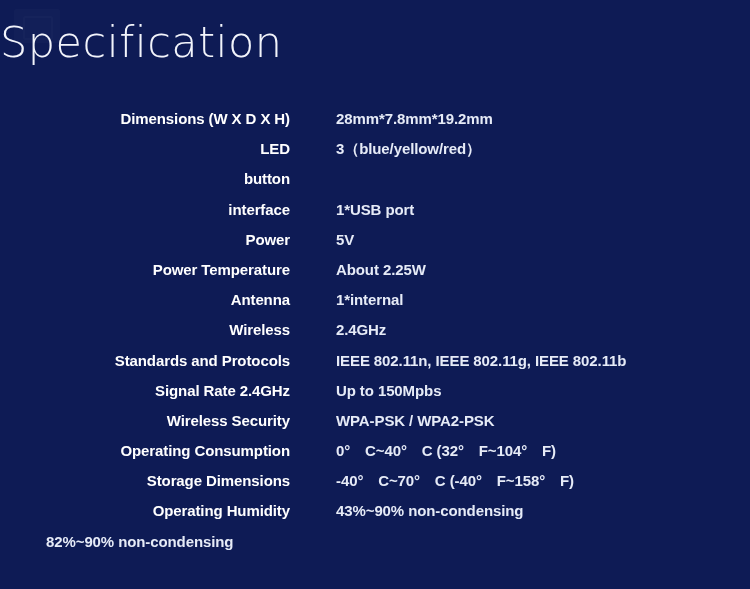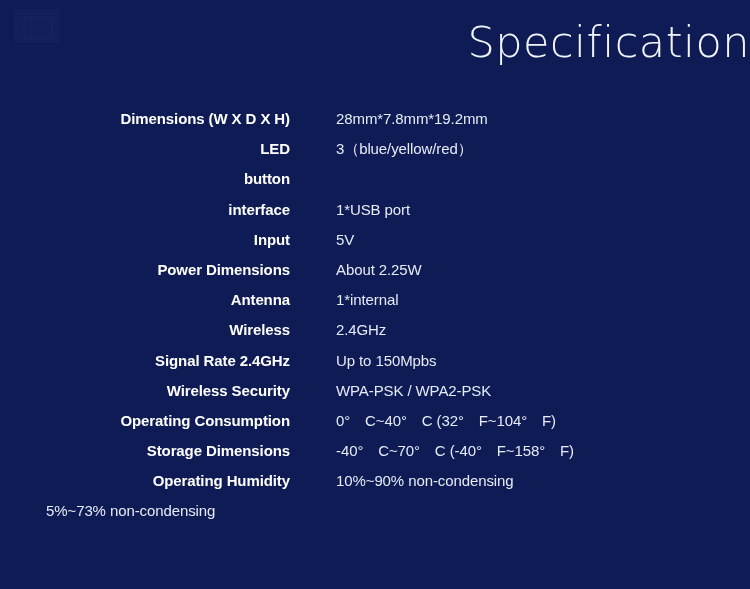--- a/index.html
+++ b/index.html
@@ -39,21 +39,21 @@
     width: 26px;
     height: 20px;
     border: 2px solid rgba(255, 255, 255, 0.02);
     border-radius: 2px;
   }
   #page-title {
     position: absolute;
     left: 0;
     right: 0;
     top: 16px;
-    text-align: right;
+    text-align: left;
     color: #f2f4fb;
     font-size: 43px;
     line-height: 52px;
     font-weight: 300;
     letter-spacing: 0.5px;
     font-family: "DejaVu Sans", sans-serif;
     white-space: nowrap;
   }
   #spec-table {
     position: absolute;
@@ -75,21 +75,21 @@
     font-weight: bold;
     line-height: 30.2px;
     white-space: nowrap;
     letter-spacing: -0.1px;
   }
   .spec-value {
     flex: 1 1 auto;
     padding-left: 46px;
     color: #e6ebf7;
     font-size: 15px;
-    font-weight: normal;
+    font-weight: bold;
     line-height: 30.2px;
     white-space: nowrap;
     letter-spacing: -0.1px;
   }
 </style>
 </head>
 <body>
 
 <div id="spec-sheet">
 
@@ -107,53 +107,57 @@
         <div class="spec-value">3（blue/yellow/red）</div>
       </div>
       <div class="spec-row">
         <div class="spec-label">button</div>
       </div>
       <div class="spec-row">
         <div class="spec-label">interface</div>
         <div class="spec-value">1*USB port</div>
       </div>
       <div class="spec-row">
-        <div class="spec-label">Input</div>
+        <div class="spec-label">Power</div>
         <div class="spec-value">5V</div>
       </div>
       <div class="spec-row">
-        <div class="spec-label">Power Dimensions</div>
+        <div class="spec-label">Power Temperature</div>
         <div class="spec-value">About 2.25W</div>
       </div>
       <div class="spec-row">
         <div class="spec-label">Antenna</div>
         <div class="spec-value">1*internal</div>
       </div>
       <div class="spec-row">
         <div class="spec-label">Wireless</div>
         <div class="spec-value">2.4GHz</div>
+      </div>
+      <div class="spec-row">
+        <div class="spec-label">Standards and Protocols</div>
+        <div class="spec-value">IEEE 802.11n, IEEE 802.11g, IEEE 802.11b</div>
       </div>
       <div class="spec-row">
         <div class="spec-label">Signal Rate 2.4GHz</div>
         <div class="spec-value">Up to 150Mpbs</div>
       </div>
       <div class="spec-row">
         <div class="spec-label">Wireless Security</div>
         <div class="spec-value">WPA-PSK / WPA2-PSK</div>
       </div>
       <div class="spec-row">
         <div class="spec-label">Operating Consumption</div>
         <div class="spec-value">0°　C~40°　C (32°　F~104°　F)</div>
       </div>
       <div class="spec-row">
         <div class="spec-label">Storage Dimensions</div>
         <div class="spec-value">-40°　C~70°　C (-40°　F~158°　F)</div>
       </div>
       <div class="spec-row">
         <div class="spec-label">Operating Humidity</div>
-        <div class="spec-value">10%~90% non-condensing</div>
+        <div class="spec-value">43%~90% non-condensing</div>
       </div>
       <div class="spec-row">
-        <div class="spec-value">5%~73% non-condensing</div>
+        <div class="spec-value">82%~90% non-condensing</div>
       </div>
     </div>
 
 </div>
 
 </body></html>

